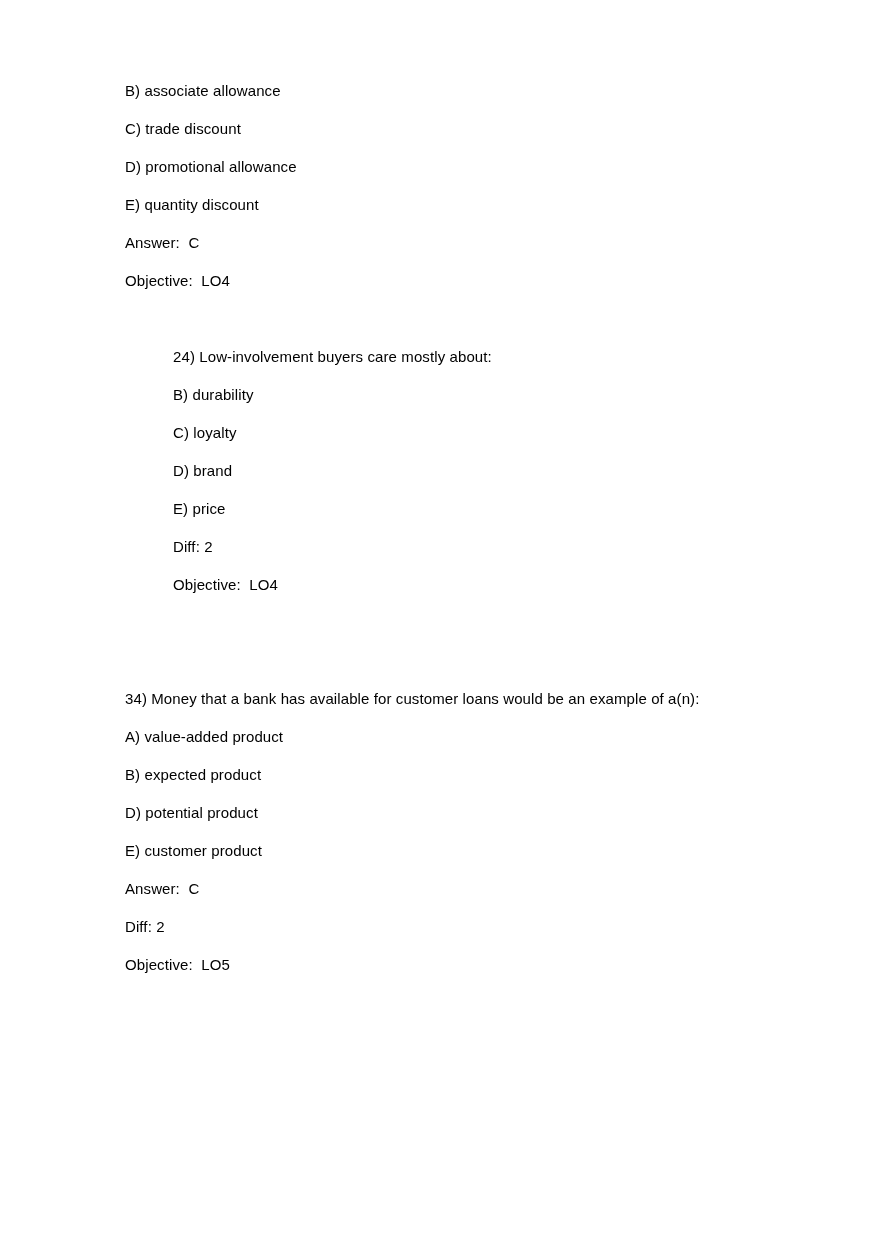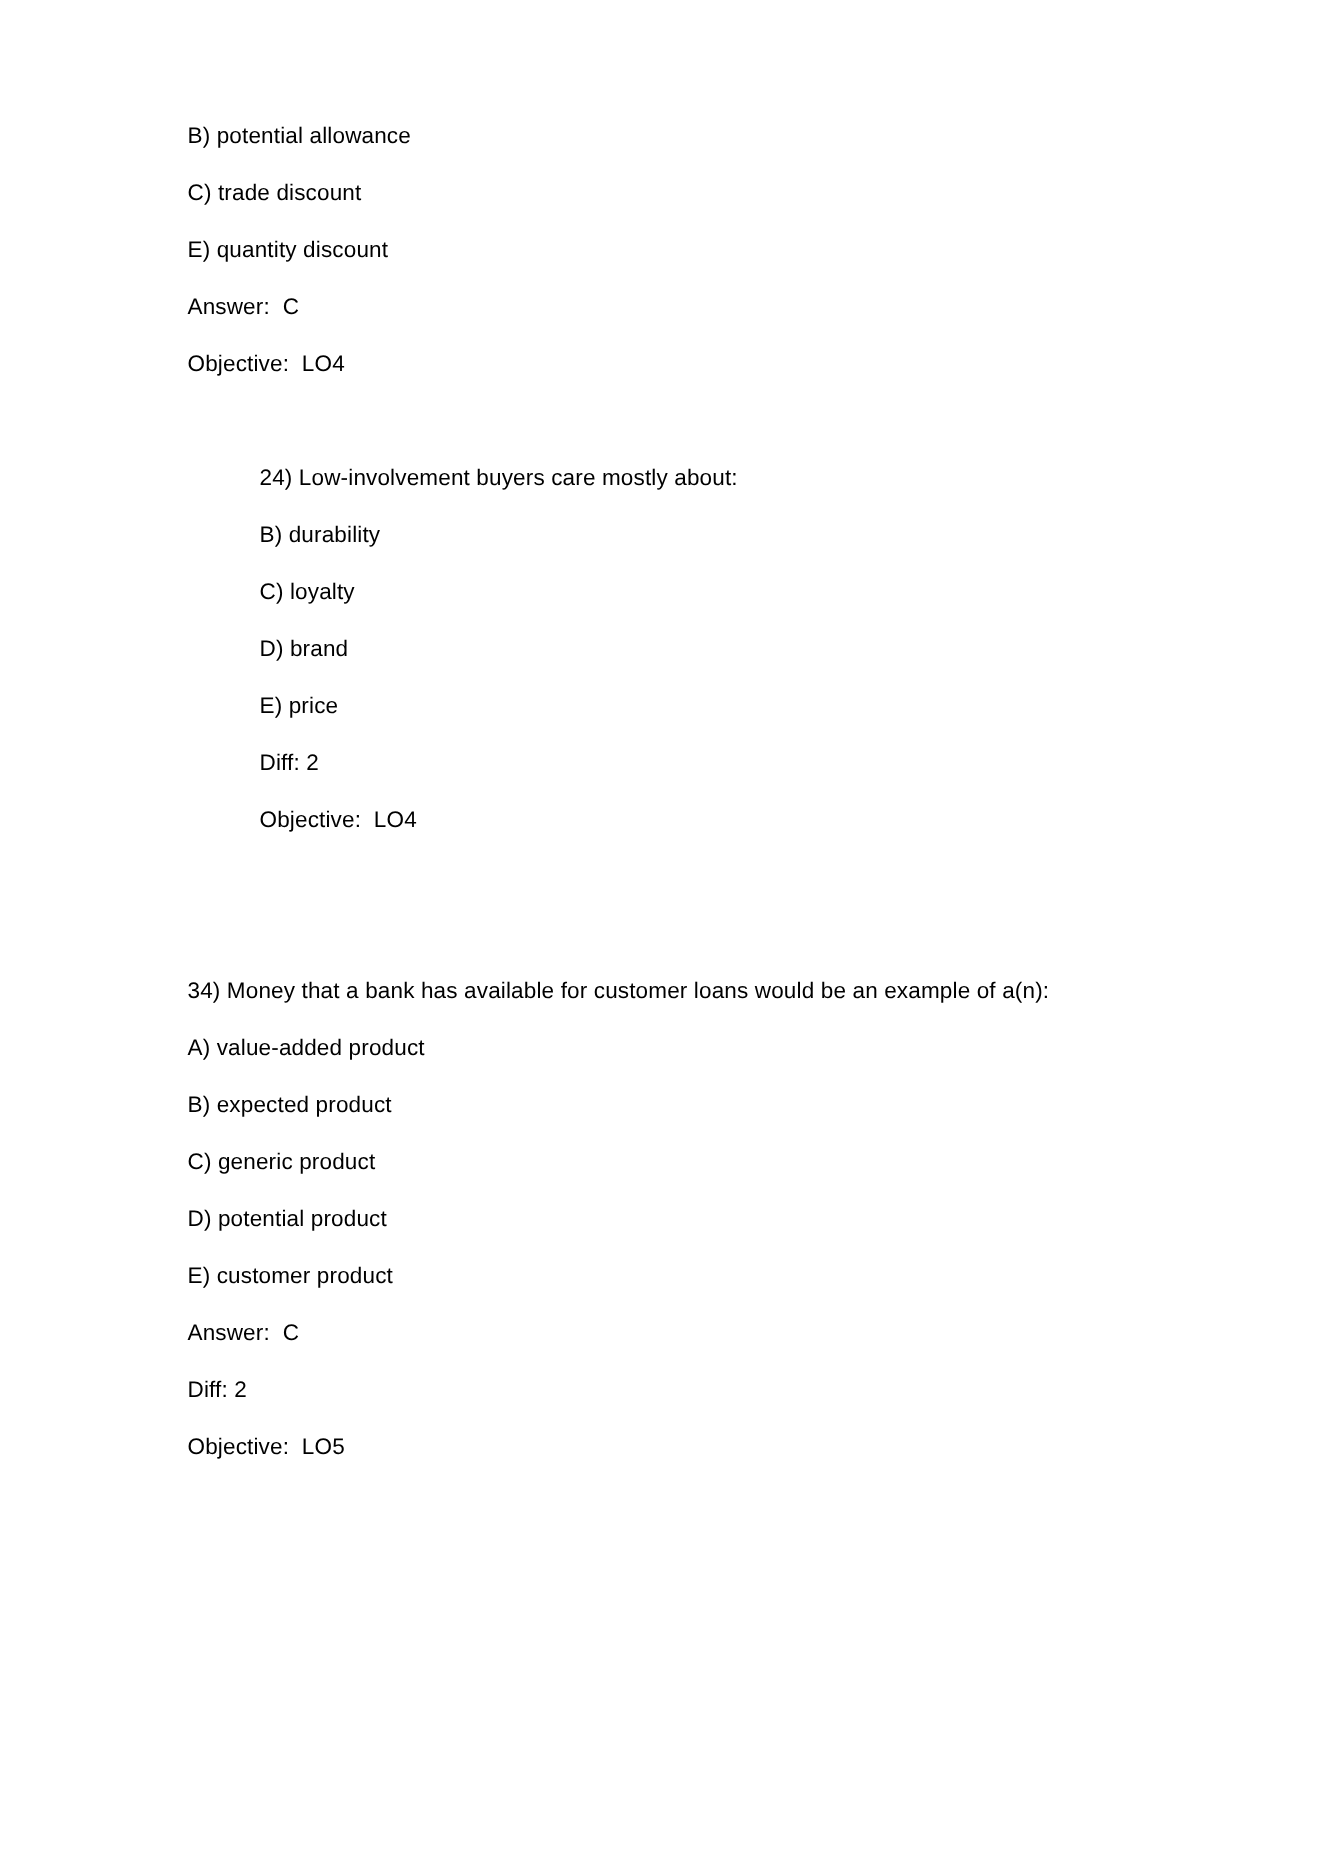--- a/index.html
+++ b/index.html
@@ -30,40 +30,40 @@
     white-space: pre-wrap;
     letter-spacing: 0.1px;
   }
 </style>
 </head>
 <body>
 
 <div class="page">
   <div id="doc">
       <div class="block gap-0">
-        <p class="line">B) potential allowance</p>
+        <p class="line">B) associate allowance</p>
         <p class="line">C) trade discount</p>
+        <p class="line">D) promotional allowance</p>
         <p class="line">E) quantity discount</p>
         <p class="line">Answer:  C</p>
         <p class="line">Objective:  LO4</p>
       </div>
       <div class="block gap-1">
         <p class="line">24) Low-involvement buyers care mostly about:</p>
         <p class="line">B) durability</p>
         <p class="line">C) loyalty</p>
         <p class="line">D) brand</p>
         <p class="line">E) price</p>
         <p class="line">Diff: 2</p>
         <p class="line">Objective:  LO4</p>
       </div>
       <div class="block gap-2">
         <p class="line">34) Money that a bank has available for customer loans would be an example of a(n):</p>
         <p class="line">A) value-added product</p>
         <p class="line">B) expected product</p>
-        <p class="line">C) generic product</p>
         <p class="line">D) potential product</p>
         <p class="line">E) customer product</p>
         <p class="line">Answer:  C</p>
         <p class="line">Diff: 2</p>
         <p class="line">Objective:  LO5</p>
       </div>
     </div>
 </div>
 
 </body></html>

